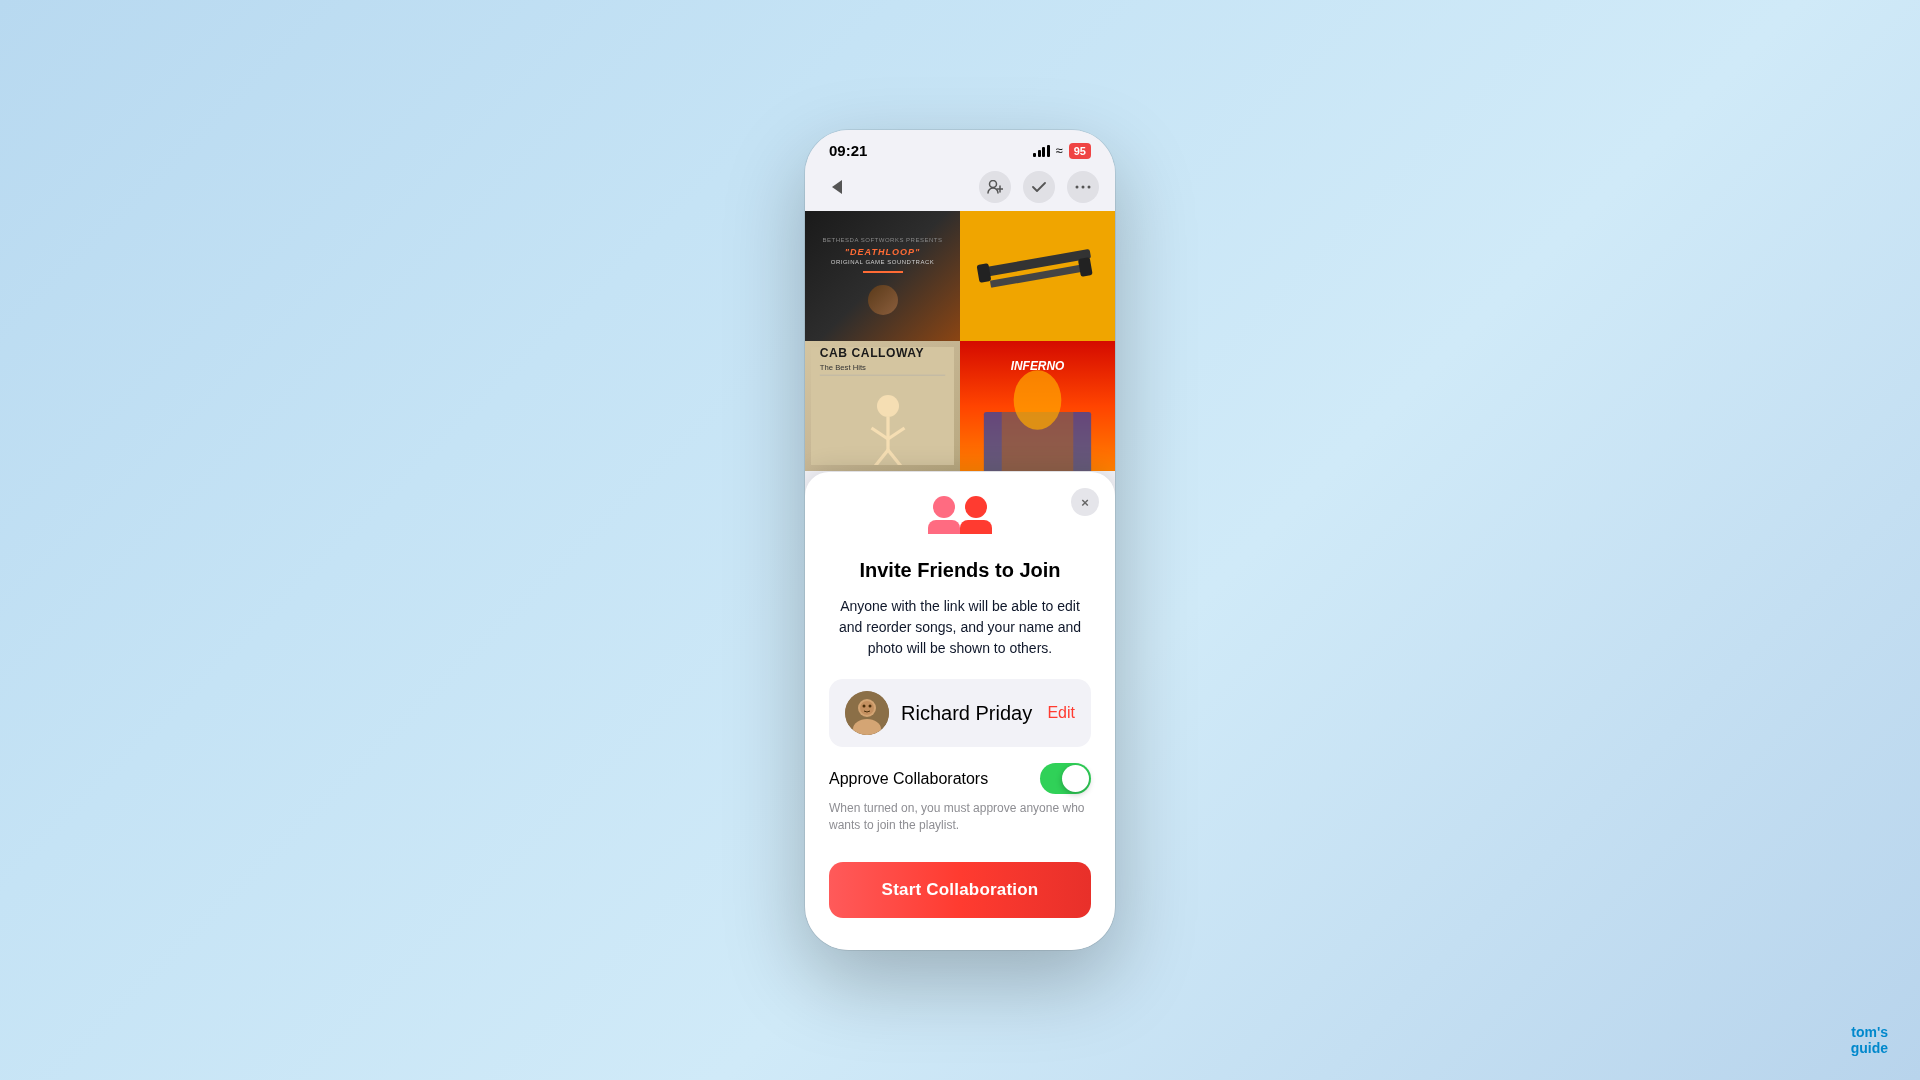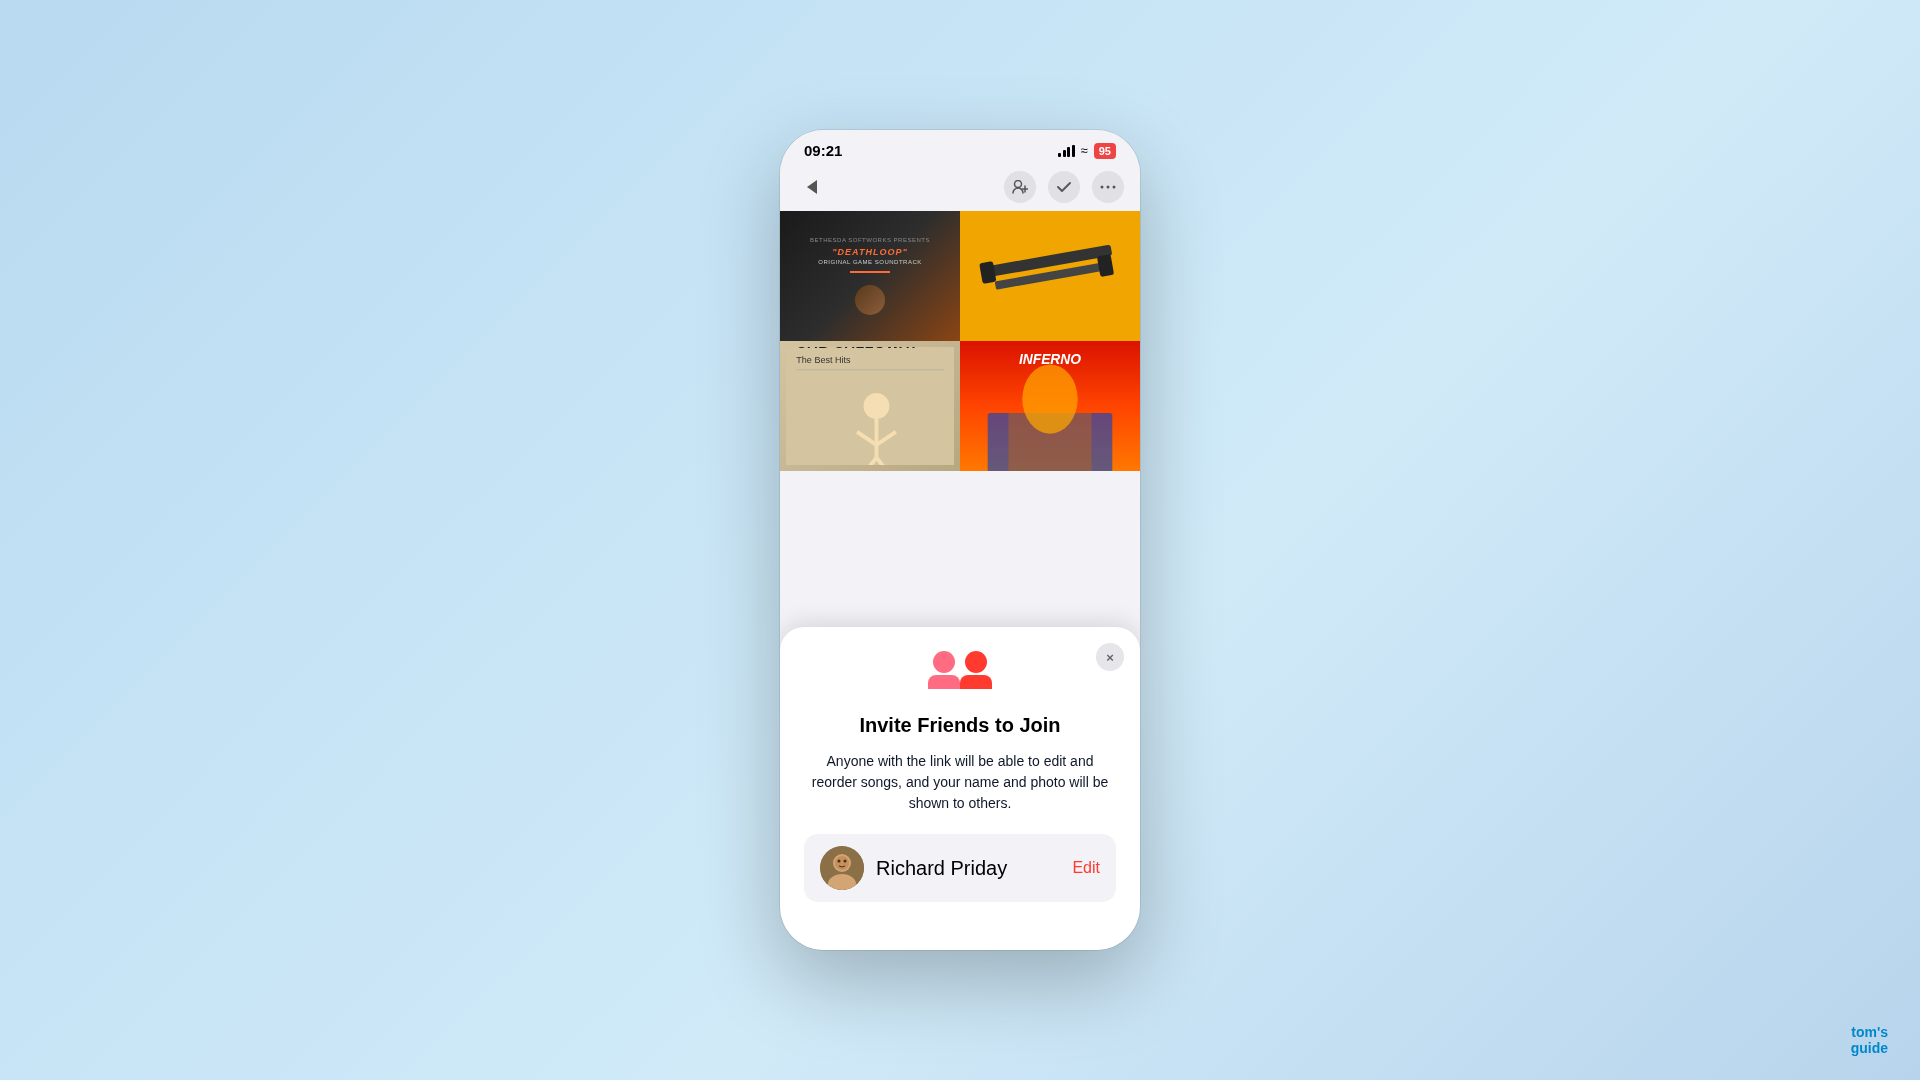--- a/index.html
+++ b/index.html
@@ -9,21 +9,21 @@
       height: 1080px;
       background: linear-gradient(135deg, #b8d9f0 0%, #c5e3f5 30%, #d0eaf8 60%, #b8d4ec 100%);
       display: flex;
       align-items: center;
       justify-content: center;
       font-family: -apple-system, BlinkMacSystemFont, 'SF Pro Display', 'Helvetica Neue', Arial, sans-serif;
       overflow: hidden;
     }
 
     .phone-container {
-      width: 360px;
+      width: 310px;
       background: #f2f2f7;
       border-radius: 44px;
       overflow: hidden;
       box-shadow: 0 30px 80px rgba(0,0,0,0.25), 0 0 0 1px rgba(0,0,0,0.08);
       height: 820px;
       position: relative;
       display: flex;
       flex-direction: column;
     }
 
@@ -492,21 +492,31 @@
           <circle cx="19" cy="15" r="1.5" fill="#4a2e0a"></circle>
           <circle cx="25" cy="15" r="1.5" fill="#4a2e0a"></circle>
           <path d="M19 20 Q22 22 25 20" stroke="#4a2e0a" stroke-width="1" fill="none"></path>
         </svg>
       </div>
       <span class="user-name">Richard Priday</span>
       <span class="edit-btn">Edit</span>
     </div>
 
     
-
-    
+    <div class="toggle-row">
+      <div class="toggle-label-row">
+        <span class="toggle-label">Approve Collaborators</span>
+        <div class="toggle-switch">
+          <div class="toggle-thumb"></div>
+        </div>
+      </div>
+      <div class="toggle-desc">When turned on, you must approve anyone who wants to join the playlist.</div>
+    </div>
+
+    
+    <button class="start-btn">Start Collaboration</button>
   </div>
 </div>
 
 <div class="toms-guide">
   <div class="toms-guide-text">tom's</div>
   <div class="toms-guide-text">guide</div>
 </div>
 
 </body></html>

